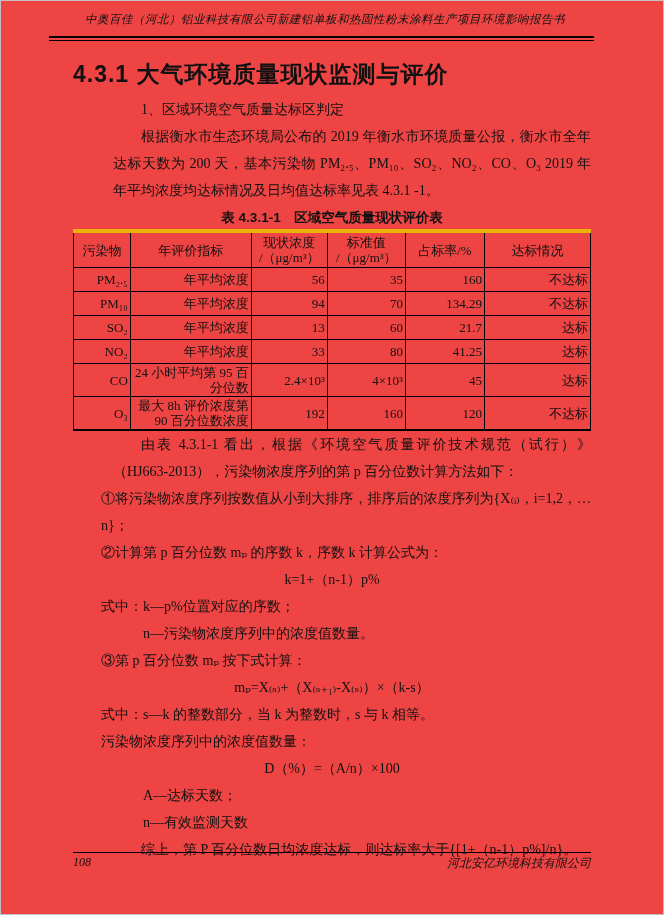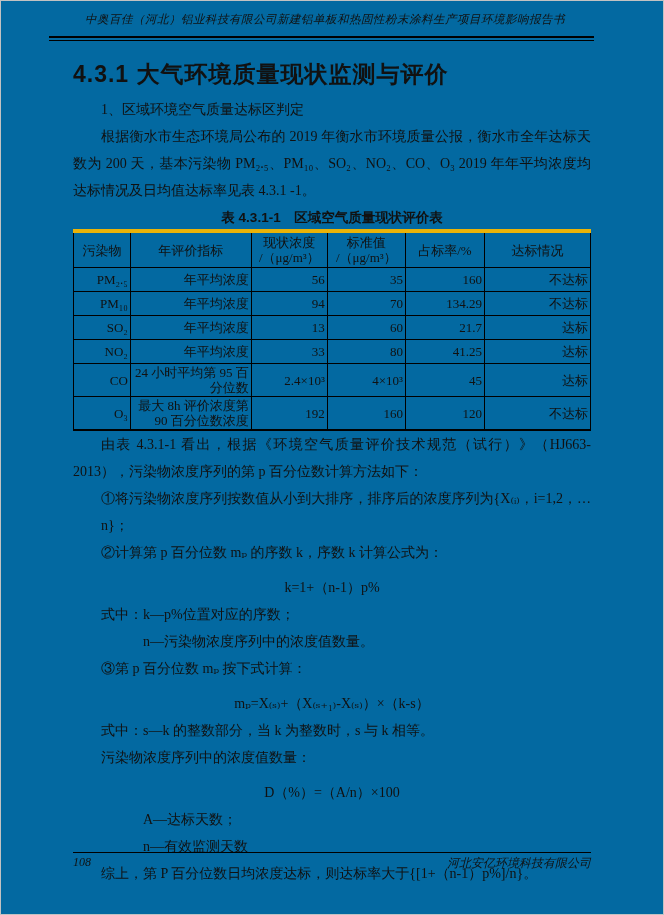--- a/index.html
+++ b/index.html
@@ -1,20 +1,20 @@
 <!DOCTYPE html>
 <html lang="zh"><head>
 <meta charset="utf-8">
 <style>
   html,body{margin:0;padding:0;background:#e9e9e9;}
   .page{
     position:relative;
     width:664px;height:915px;
     margin:0 auto;
-    background:#0369a1;
+    background:#ef4444;
     border:1px solid #c2c2c2;
     box-sizing:border-box;
     font-family:"Liberation Serif","DejaVu Serif",serif;
     color:#111;
     overflow:hidden;
   }
   .doc-header{
     position:absolute;top:11px;left:48px;right:62px;
     text-align:center;
     font-size:11.5px;
@@ -37,24 +37,24 @@
     font-size:23px;
     font-weight:bold;
     letter-spacing:1px;
   }
   p{
     margin:0;
     font-size:14px;
     line-height:27px;
     text-align:justify;
   }
-  .ti2{text-indent:2em;}
+  .ti2{text-indent:2em;margin-left:40px;}
   .in2{padding-left:2em;}
   .in5{padding-left:5em;}
-  .formula{text-align:center;text-indent:0;margin-top:8px;}
+  .formula{text-align:center;text-indent:0;}
   .tbl-caption{
     margin:5px 0 2px 0;
     text-align:center;
     font-family:"Liberation Sans","DejaVu Sans",sans-serif;
     font-size:13.5px;
     font-weight:bold;
   }
   table.aqi{
     width:100%;
     border-collapse:collapse;

